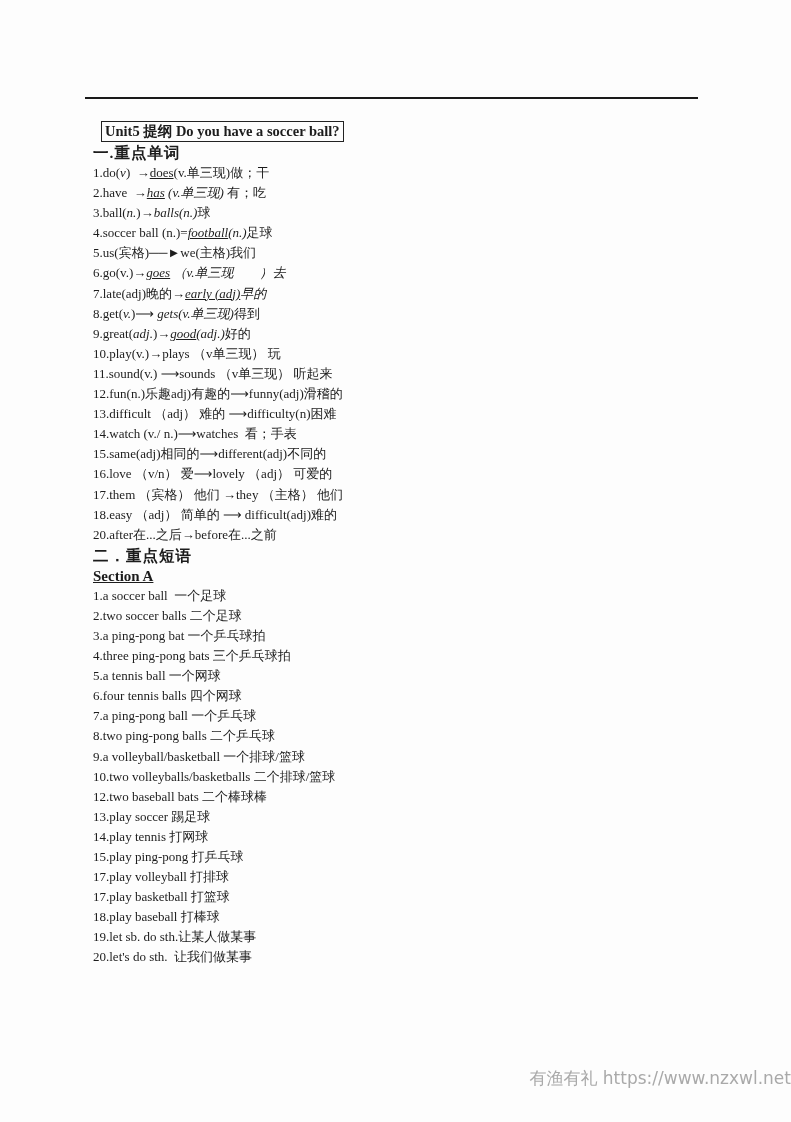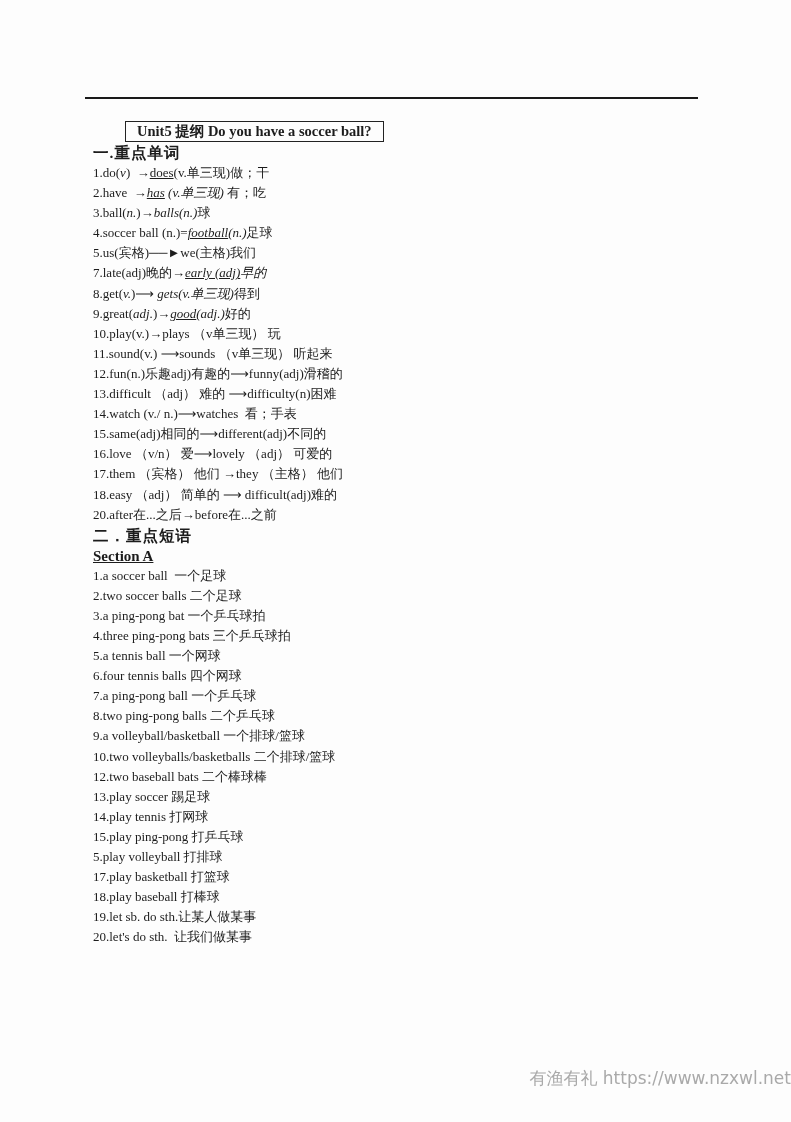--- a/index.html
+++ b/index.html
@@ -13,23 +13,23 @@
   }
   .rule{
     position:absolute;top:97px;left:85px;
     width:613px;height:2px;background:#1a1a1a;
   }
   .content{
     position:absolute;left:93px;top:121px;width:660px;
   }
   .title-box{
     display:inline-block;
-    margin-left:32px;
+    margin-left:8px;
     border:1px solid #222;
-    padding:0 11px;
+    padding:0 3px;
     font-weight:bold;
     font-size:14.5px;
     line-height:19px;
     white-space:pre;
   }
   .h-cn{
     font-family:Liberation Serif, serif;
     font-weight:bold;
     font-size:15.5px;
     line-height:21px;
@@ -70,20 +70,21 @@
     <div class="title-box">Unit5 提纲 Do you have a soccer ball?</div>
 
     <div class="h-cn">一.重点单词</div>
 
     <div>
         <div class="line"><span>1.do(</span><span class="i">v</span><span>)  →</span><span class="u">does</span><span>(v.单三现)做；干</span></div>
         <div class="line"><span>2.have  →</span><span class="i u">has</span><span> </span><span class="i">(v.单三现)</span><span> 有；吃</span></div>
         <div class="line"><span>3.ball(</span><span class="i">n.</span><span>)→</span><span class="i">balls(n.)</span><span>球</span></div>
         <div class="line"><span>4.soccer ball (n.)=</span><span class="i u">football</span><span class="i">(n.)</span><span>足球</span></div>
         <div class="line"><span>5.us(宾格)</span><span>──►</span><span>we(主格)我们</span></div>
+        <div class="line"><span>6.go(v.)→</span><span class="i u">goes</span><span class="i"> （v.单三现　　）去</span></div>
         <div class="line"><span>7.late(adj)晚的→</span><span class="i u">early (adj)</span><span class="i">早的</span></div>
         <div class="line"><span>8.get(</span><span class="i">v.</span><span>)⟶ </span><span class="i">gets(v.单三现)</span><span>得到</span></div>
         <div class="line"><span>9.great(</span><span class="i">adj.</span><span>)→</span><span class="i u">good</span><span class="i">(adj.)</span><span>好的</span></div>
         <div class="line"><span>10.play(v.)→plays （v单三现） 玩</span></div>
         <div class="line"><span>11.sound(v.) ⟶sounds （v单三现） 听起来</span></div>
         <div class="line"><span>12.fun(n.)乐趣adj)有趣的⟶funny(adj)滑稽的</span></div>
         <div class="line"><span>13.difficult （adj） 难的 ⟶difficulty(n)困难</span></div>
         <div class="line"><span>14.watch (v./ n.)⟶watches  看；手表</span></div>
         <div class="line"><span>15.same(adj)相同的⟶different(adj)不同的</span></div>
         <div class="line"><span>16.love （v/n） 爱⟶lovely （adj） 可爱的</span></div>
@@ -106,21 +107,21 @@
         <div class="line"><span>5.a tennis ball 一个网球</span></div>
         <div class="line"><span>6.four tennis balls 四个网球</span></div>
         <div class="line"><span>7.a ping-pong ball 一个乒乓球</span></div>
         <div class="line"><span>8.two ping-pong balls 二个乒乓球</span></div>
         <div class="line"><span>9.a volleyball/basketball 一个排球/篮球</span></div>
         <div class="line"><span>10.two volleyballs/basketballs 二个排球/篮球</span></div>
         <div class="line"><span>12.two baseball bats 二个棒球棒</span></div>
         <div class="line"><span>13.play soccer 踢足球</span></div>
         <div class="line"><span>14.play tennis 打网球</span></div>
         <div class="line"><span>15.play ping-pong 打乒乓球</span></div>
-        <div class="line"><span>5.play volleyball 打排球</span></div>
+        <div class="line"><span>17.play volleyball 打排球</span></div>
         <div class="line"><span>17.play basketball 打篮球</span></div>
         <div class="line"><span>18.play baseball 打棒球</span></div>
         <div class="line"><span>19.let sb. do sth.让某人做某事</span></div>
         <div class="line"><span>20.let's do sth.  让我们做某事</span></div>
       </div>
 
   </div>
 
   <div class="footer">有渔有礼 https://www.nzxwl.net</div>
 

